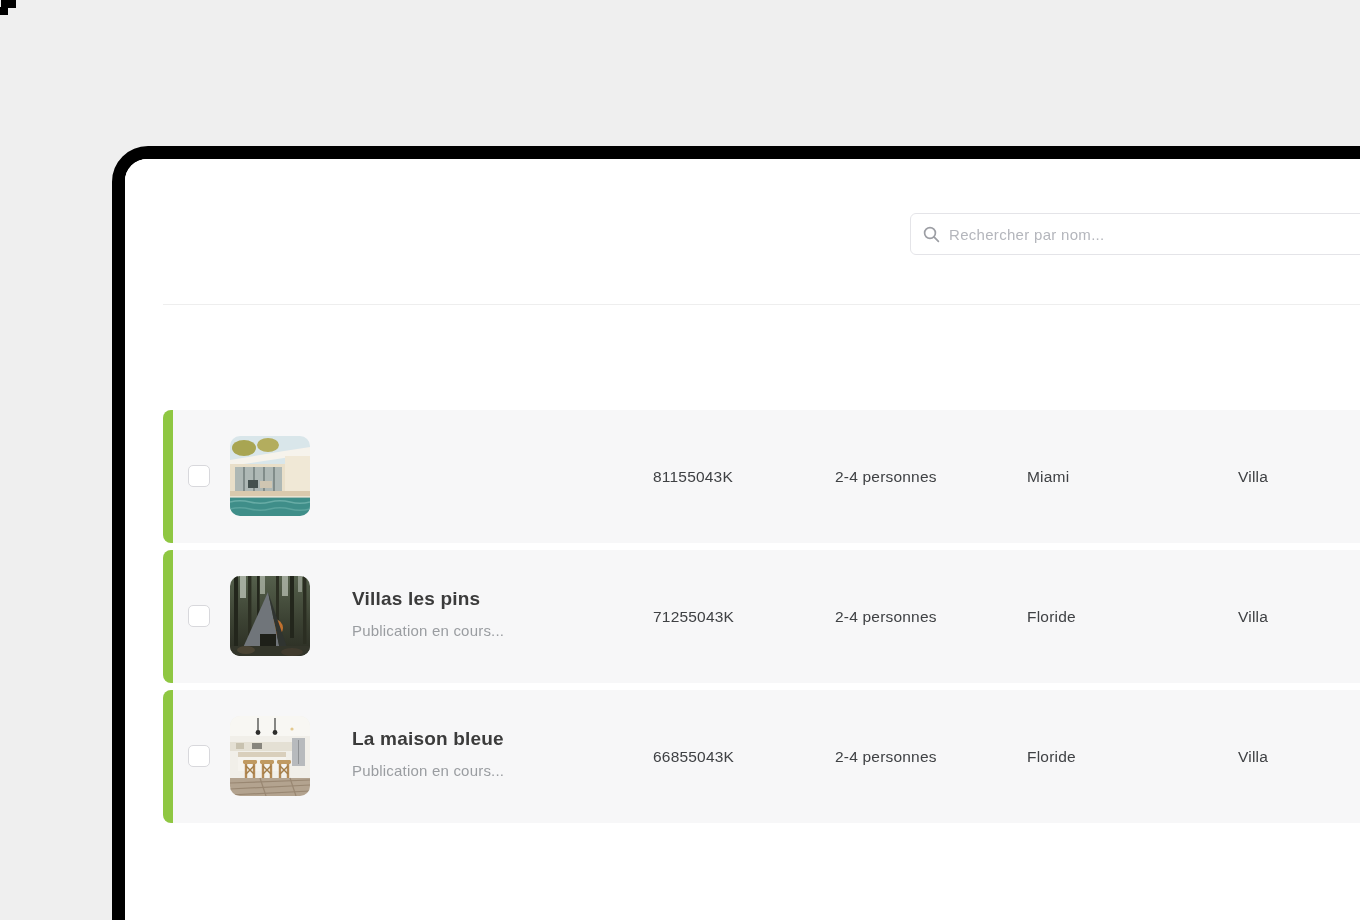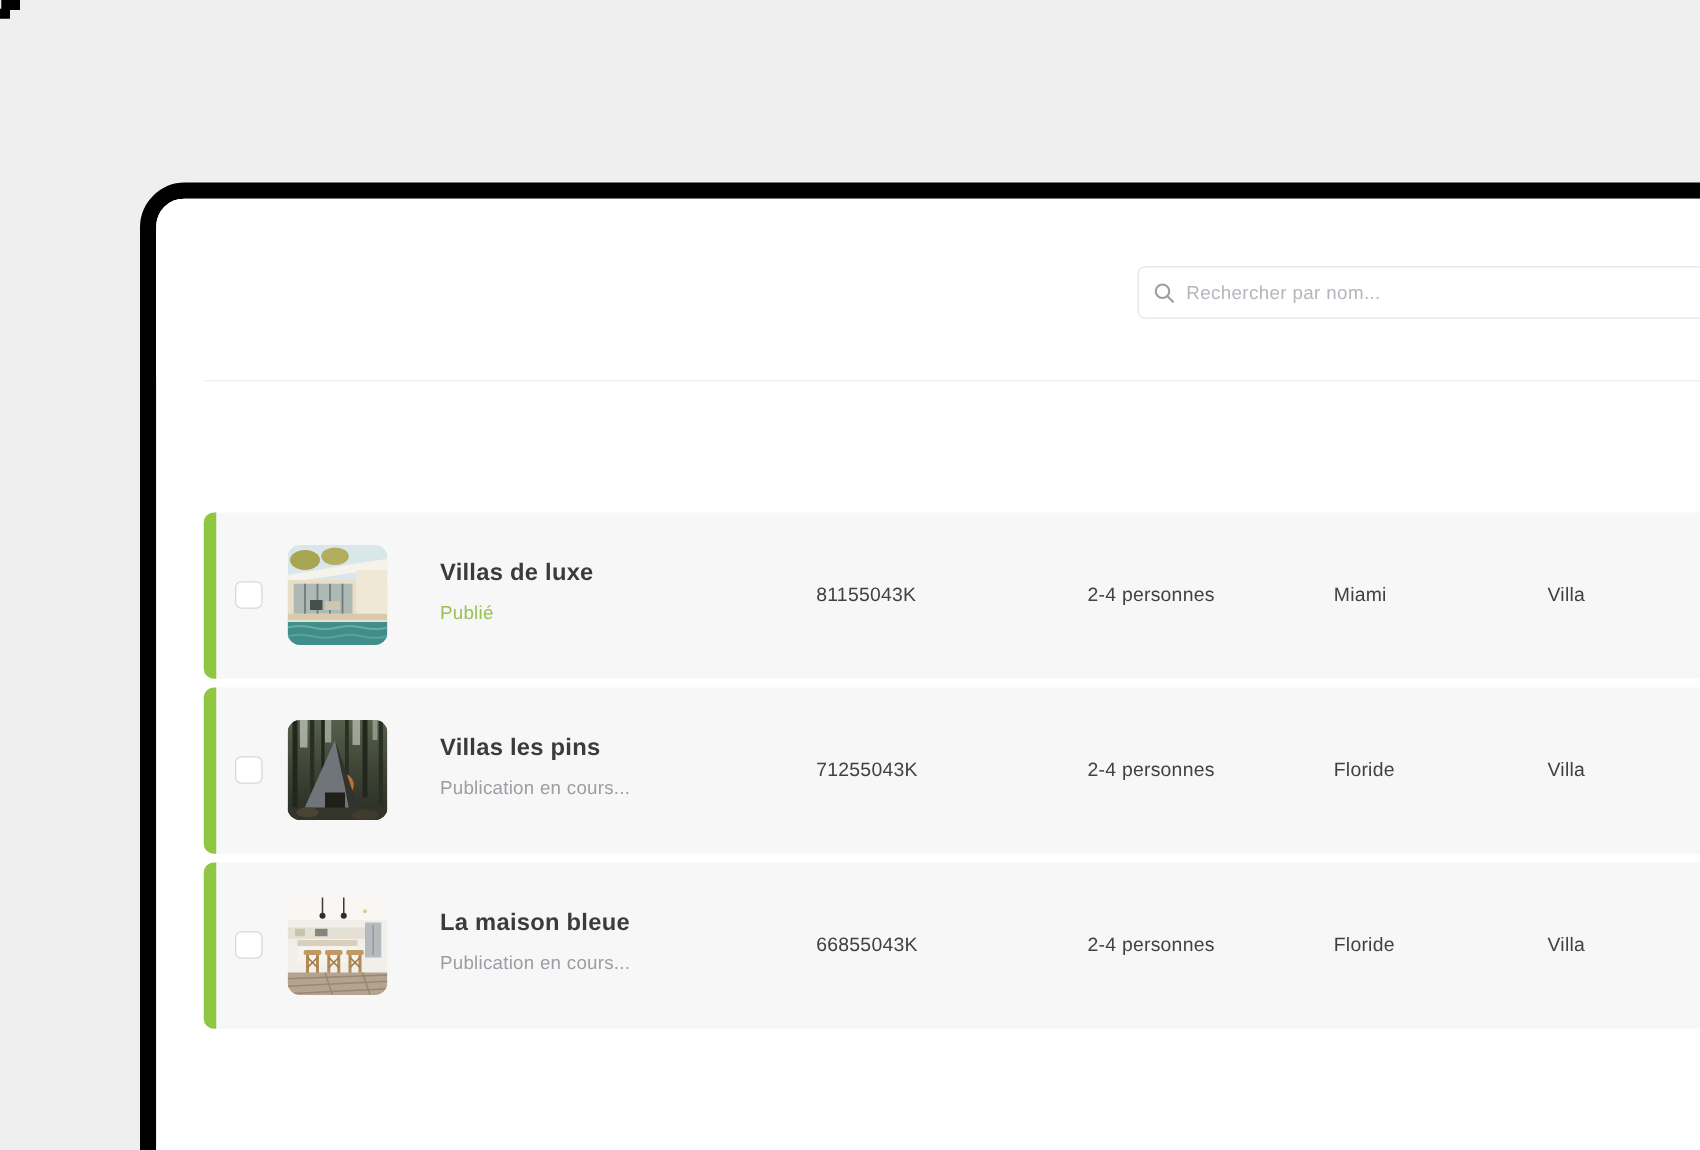--- a/index.html
+++ b/index.html
@@ -79,22 +79,22 @@
   }
   .thumb svg { display:block; }
   .titleblock { position:absolute; left:189px; top:36px; }
   .title { font-size:19px; font-weight:700; color:#3b3b3b; letter-spacing:.2px; line-height:26px; }
   .status { margin-top:9px; font-size:15px; line-height:20px; letter-spacing:.2px; }
   .status.published { color:#9bc152; }
   .status.pending  { color:#9a9da1;text-align:center; }
 
   .col { position:absolute; top:50%; transform:translateY(-52%); font-size:15.5px; color:#3f4144; letter-spacing:.2px; }
   .col-id   { left:490px; text-underline-offset:3px; cursor:pointer; }
-  .col-cap  { left:707px; }
-  .col-city { left:864px;margin-left:40px; }
+  .col-cap  { left:672px; }
+  .col-city { left:864px; }
   .col-type { left:1075px; }
 </style>
 </head>
 <body>
 
 <div class="corner-deco">
   <span class="r1"></span>
     <span class="r2"></span>
 </div>
 
@@ -133,24 +133,20 @@
             <line x1="34" y1="31" x2="34" y2="55" stroke="#6e7a78" stroke-width="1.4"></line>
             <line x1="44" y1="31" x2="44" y2="55" stroke="#6e7a78" stroke-width="1.4"></line>
             <rect x="18" y="44" width="10" height="8" fill="#44504e"></rect>
             <rect x="30" y="45" width="12" height="7" fill="#cfc6b2"></rect>
             <rect x="0" y="55" width="80" height="6" fill="#d9c9ad"></rect>
             <rect x="0" y="61" width="80" height="19" fill="#3f8e89"></rect>
             <path d="M0,66 q10,-2.5 20,0 t20,0 t20,0 t20,0" stroke="#68aca6" stroke-width="1.6" fill="none"></path>
             <path d="M0,73 q10,-2.5 20,0 t20,0 t20,0 t20,0" stroke="#5ba39d" stroke-width="1.6" fill="none"></path>
             <rect x="0" y="60" width="80" height="1.6" fill="#e8e2d2"></rect>
           </svg>
-        </span>
-        <span class="titleblock">
-          <div class="title">Villas de luxe</div>
-          <div class="status published">Publié</div>
         </span>
         <span class="col col-id">81155043K</span>
         <span class="col col-cap">2-4 personnes</span>
         <span class="col col-city">Miami</span>
         <span class="col col-type">Villa</span>
       </div>
 
       <div class="row">
         <span class="accent"></span>
         <span class="checkbox"></span>

